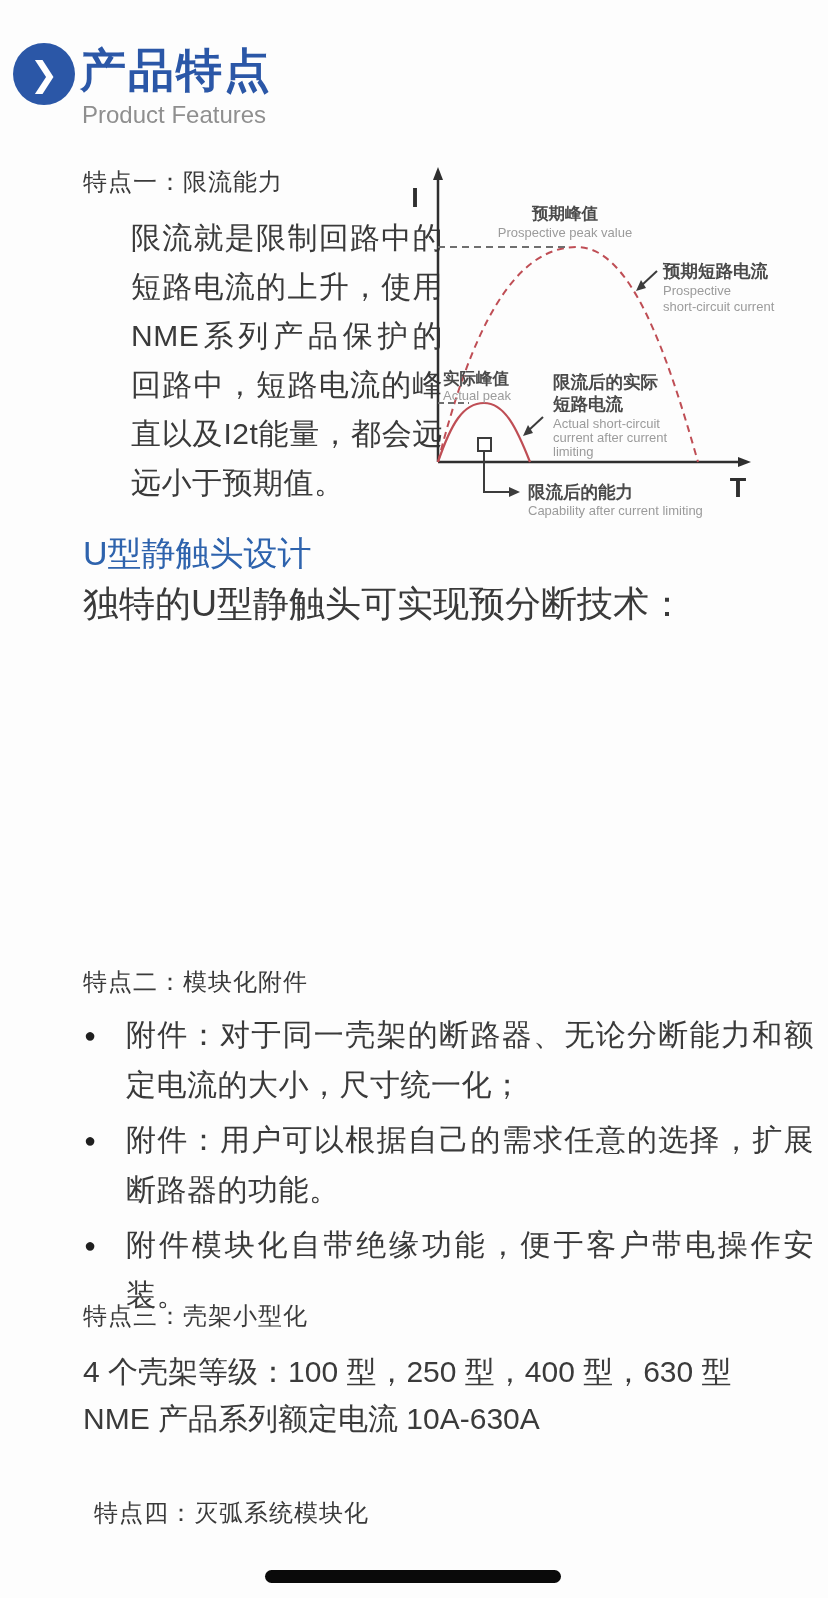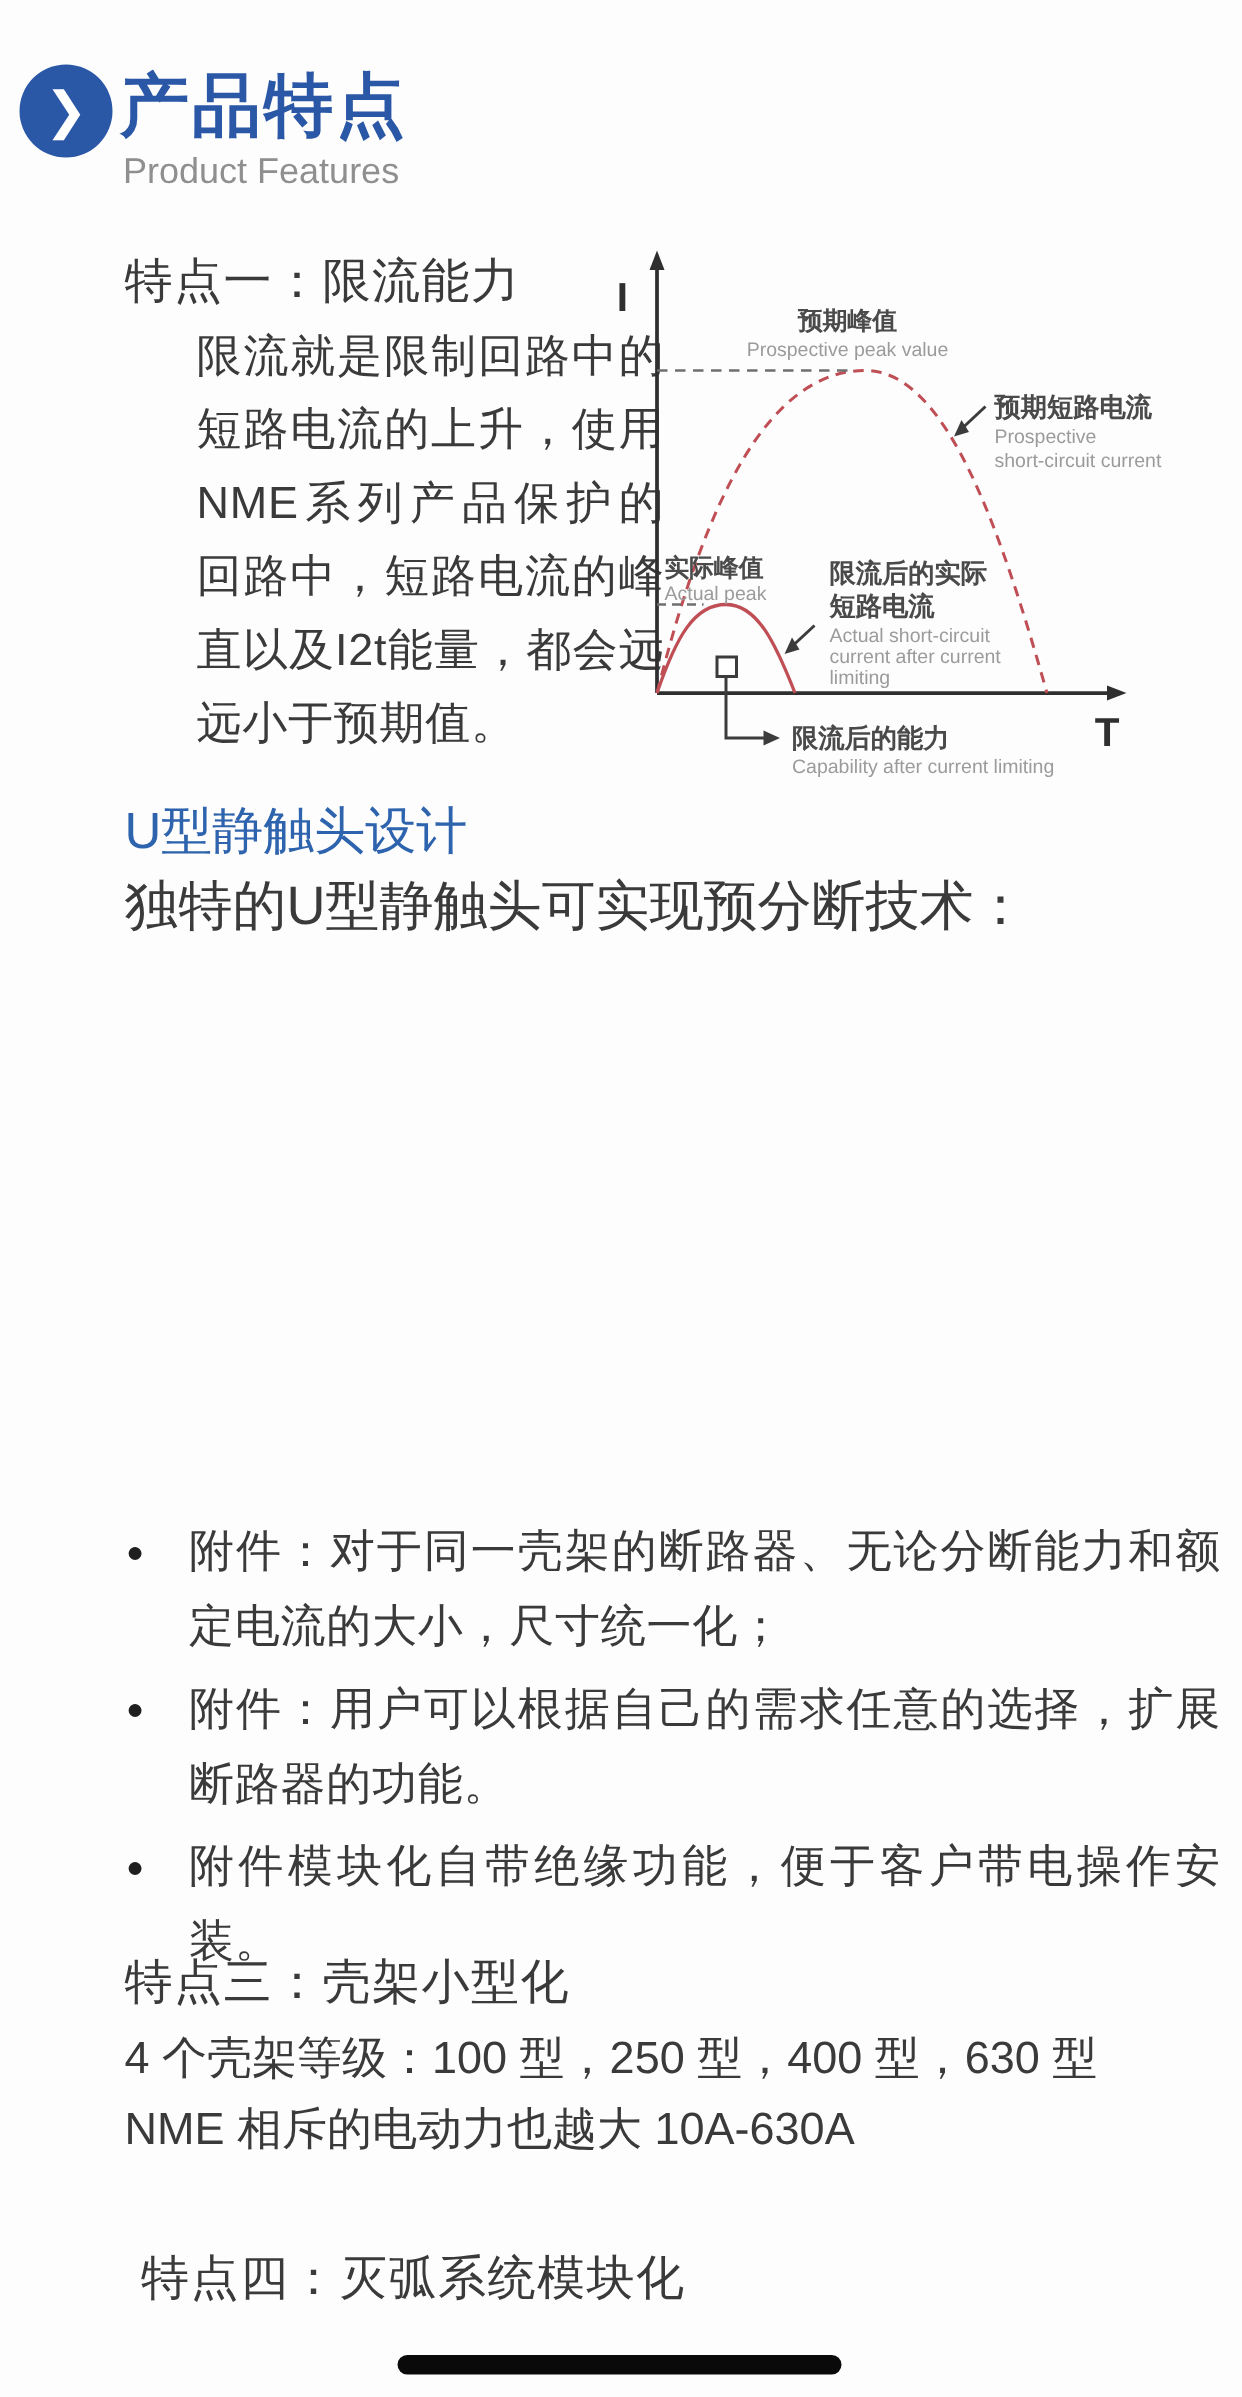--- a/index.html
+++ b/index.html
@@ -11,21 +11,21 @@
   .abs{position:absolute;}
   
   .hdr-icon{
     left:13px;top:43px;width:62px;height:62px;border-radius:50%;
     background:#2b57a7;color:#ffffff;display:flex;align-items:center;justify-content:center;
     font-size:34px;font-weight:bold;line-height:1;
   }
   .hdr-title{left:80px;top:40px;font-size:46px;font-weight:700;color:#2b57a7;letter-spacing:2px;}
   .hdr-sub{left:82px;top:101px;font-size:24px;color:#8f8f8f;text-align:right;}
   
-  .h2{font-size:32px;color:#3a3a3a;letter-spacing:1px;white-space:nowrap;}
+  .h2{font-size:24px;color:#3a3a3a;letter-spacing:1px;white-space:nowrap;}
   .body-txt{font-size:30px;line-height:49px;color:#3a3a3a;text-align:justify;letter-spacing:0.5px;margin-left:48px;}
   .f1-heading{left:83px;top:166px;}
   .f1-body{left:83px;top:213px;width:312px;}
   .u-heading{left:83px;top:531px;font-size:34px;color:#2e63ad;white-space:nowrap;}
   .u-intro{left:83px;top:580px;font-size:36px;white-space:nowrap;}
   .u-body{left:83px;top:634px;width:712px;}
   .f2-heading{left:83px;top:966px;}
   .f2-list{left:84px;top:1010px;width:730px;}
   .bullet-item{display:flex;margin-bottom:5px;}
   .bullet-dot{width:42px;flex:none;font-size:20px;line-height:50px;color:#1f1f1f;}
@@ -99,36 +99,37 @@
     <text x="160" y="279" class="en">current after current</text>
     <text x="160" y="293" class="en">limiting</text>
 
     <text x="135" y="335" class="zh2">限流后的能力</text>
     <text x="135" y="352" class="en">Capability after current limiting</text>
   </svg>
 
   <div class="abs u-heading">U型静触头设计</div>
   <div class="abs u-intro">独特的U型静触头可实现预分断技术：</div>
 
+  <div class="abs h2 f2-heading">特点二：模块化附件</div>
   <div class="abs f2-list">
     <div class="bullet-item">
       <span class="bullet-dot">●</span>
       <span class="bullet-txt">附件：对于同一壳架的断路器、无论分断能力和额定电流的大小，尺寸统一化；</span>
     </div>
     <div class="bullet-item">
       <span class="bullet-dot">●</span>
       <span class="bullet-txt">附件：用户可以根据自己的需求任意的选择，扩展断路器的功能。</span>
     </div>
     <div class="bullet-item">
       <span class="bullet-dot">●</span>
       <span class="bullet-txt">附件模块化自带绝缘功能，便于客户带电操作安装。</span>
     </div>
   </div>
 
   <div class="abs h2 f3-heading">特点三：壳架小型化</div>
   <div class="abs f3-line1">4 个壳架等级：100 型，250 型，400 型，630 型</div>
-  <div class="abs f3-line2">NME 相斥的电动力也越大 10A-630A</div>
+  <div class="abs f3-line2">NME 产品系列额定电流 10A-630A</div>
 
   <div class="abs h2 f4-heading">特点四：灭弧系统模块化</div>
 
   <div class="abs home-bar"></div>
 
 </div>
 
 </body></html>

